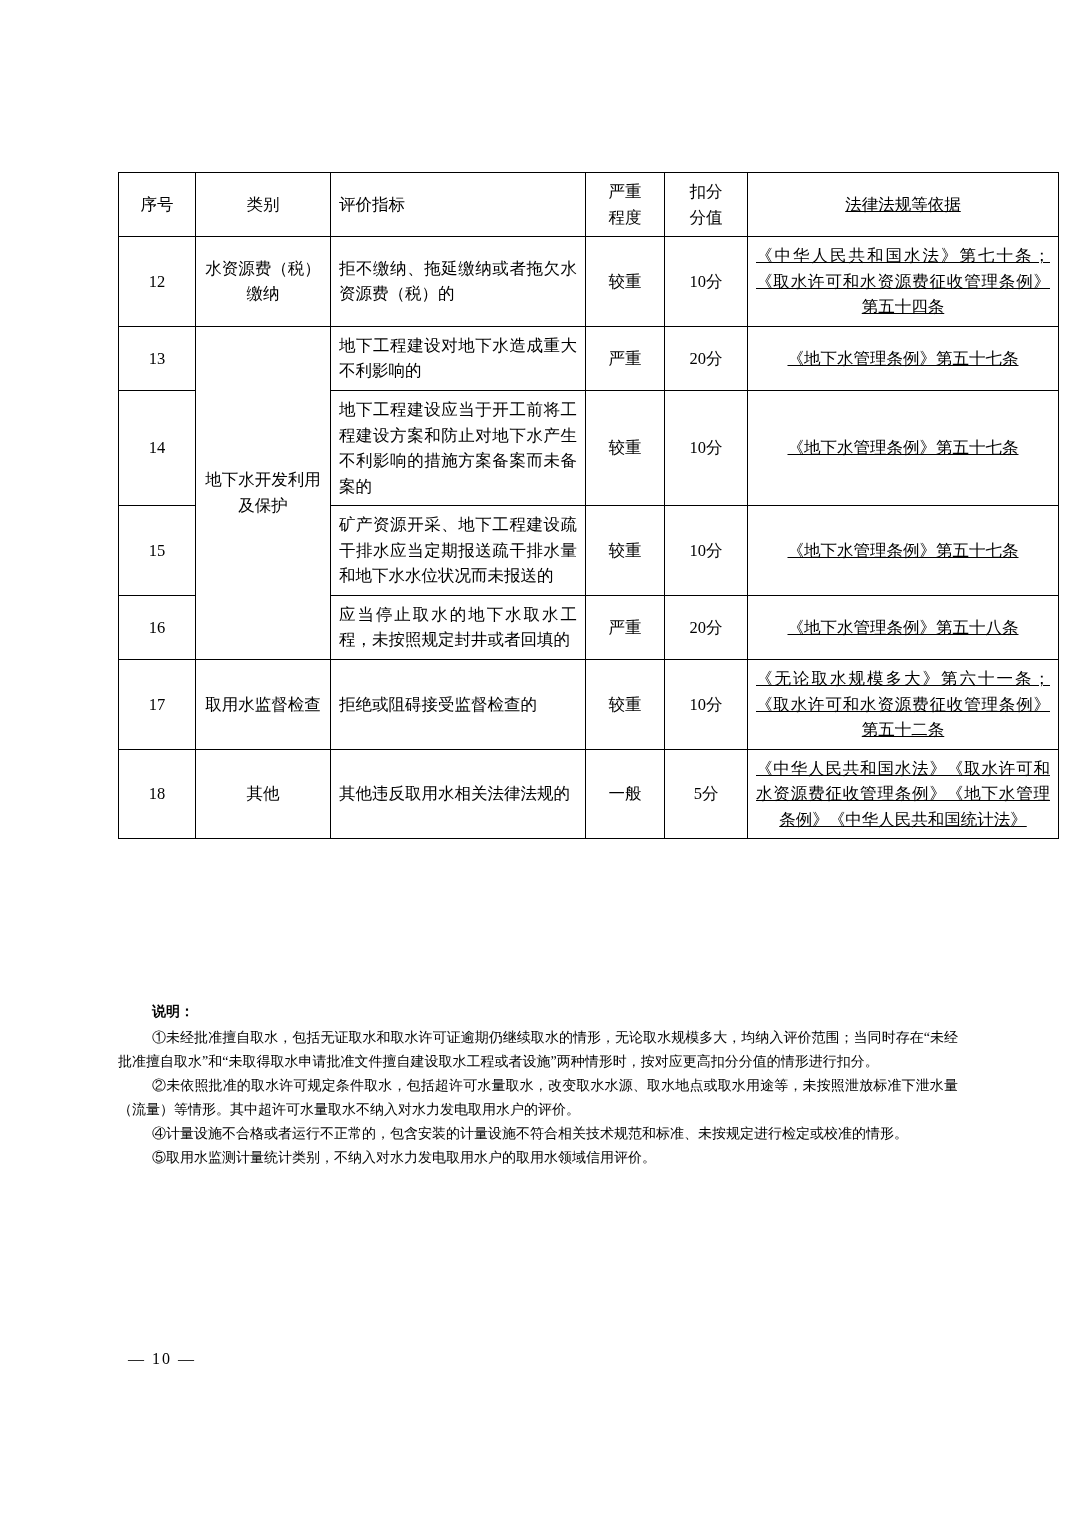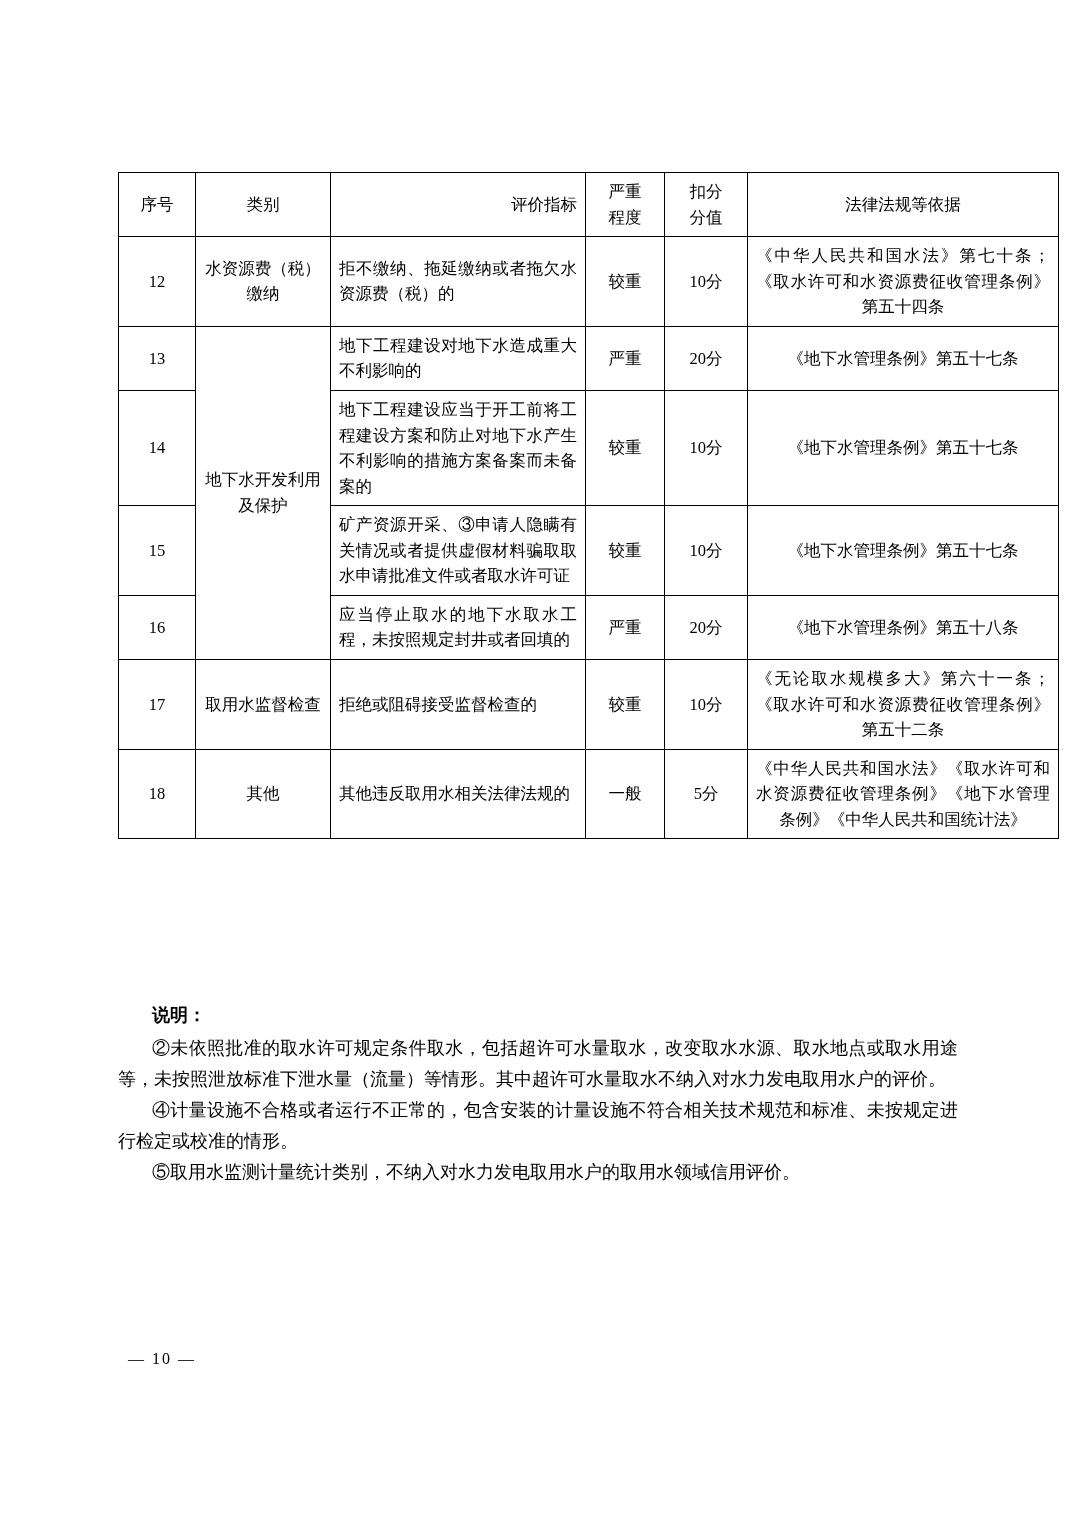--- a/index.html
+++ b/index.html
@@ -35,24 +35,24 @@
   table.eval td, table.eval th {
     border: 1px solid #000000;
     padding: 6px 8px;
     font-size: 16.5px;
     line-height: 1.55;
     vertical-align: middle;
     font-weight: normal;
   }
   .col-no      { width: 60px;  text-align: center; }
   .col-cat     { width: 118px; text-align: center; }
-  .col-ind     { width: 238px; text-align: right; }
+  .col-ind     { width: 238px; text-align: left; }
   .col-sev     { width: 62px;  text-align: center; }
   .col-score   { width: 66px;  text-align: center; }
-  .col-basis   { width: 294px; text-align: center; }
+  .col-basis   { width: 294px; text-align: center; text-decoration: underline; }
 
   thead td {
     text-align: center;
     font-weight: bold;
     padding: 10px 6px;
   }
   .hdr-two-line {
     line-height: 1.35;
   }
   .cat-cell {
@@ -67,21 +67,21 @@
   .ind-cell {
     text-align: justify;
     line-height: 1.62;
   }
 
   .notes {
     position: absolute;
     left: 118px;
     top: 1000px;
     width: 840px;
-    font-size: 18px;
+    font-size: 14px;
     line-height: 1.72;
     text-align: justify;
   }
   .notes .note-title {
     font-weight: bold;
     margin-left: 34px;
     margin-bottom: 2px;
   }
   .notes p {
     margin: 0;
@@ -141,21 +141,21 @@
         <tr>
           <td class="col-no">14</td>
           <td class="col-ind ind-cell">地下工程建设应当于开工前将工程建设方案和防止对地下水产生不利影响的措施方案备案而未备案的</td>
           <td class="col-sev">较重</td>
           <td class="col-score">10分</td>
           <td class="col-basis basis-cell">《地下水管理条例》第五十七条</td>
         </tr>
 
         <tr>
           <td class="col-no">15</td>
-          <td class="col-ind ind-cell">矿产资源开采、③申请人隐瞒有关情况或者提供虚假材料骗取取水申请批准文件或者取水许可证</td>
+          <td class="col-ind ind-cell">矿产资源开采、地下工程建设疏干排水应当定期报送疏干排水量和地下水水位状况而未报送的</td>
           <td class="col-sev">较重</td>
           <td class="col-score">10分</td>
           <td class="col-basis basis-cell">《地下水管理条例》第五十七条</td>
         </tr>
 
         <tr>
           <td class="col-no">16</td>
           <td class="col-ind ind-cell">应当停止取水的地下水取水工程，未按照规定封井或者回填的</td>
           <td class="col-sev">严重</td>
           <td class="col-score">20分</td>
@@ -179,20 +179,21 @@
           <td class="col-score">5分</td>
           <td class="col-basis basis-cell">《中华人民共和国水法》《取水许可和水资源费征收管理条例》《地下水管理条例》《中华人民共和国统计法》</td>
         </tr>
 
       </tbody>
     </table>
   </div>
 
   <div class="notes">
     <div class="note-title">说明：</div>
+    <p>①未经批准擅自取水，包括无证取水和取水许可证逾期仍继续取水的情形，无论取水规模多大，均纳入评价范围；当同时存在“未经批准擅自取水”和“未取得取水申请批准文件擅自建设取水工程或者设施”两种情形时，按对应更高扣分分值的情形进行扣分。</p>
     <p>②未依照批准的取水许可规定条件取水，包括超许可水量取水，改变取水水源、取水地点或取水用途等，未按照泄放标准下泄水量（流量）等情形。其中超许可水量取水不纳入对水力发电取用水户的评价。</p>
     <p>④计量设施不合格或者运行不正常的，包含安装的计量设施不符合相关技术规范和标准、未按规定进行检定或校准的情形。</p>
     <p>⑤取用水监测计量统计类别，不纳入对水力发电取用水户的取用水领域信用评价。</p>
   </div>
 
   <div class="page-number">— 10 —</div>
 
 </div>
 
 </body></html>

